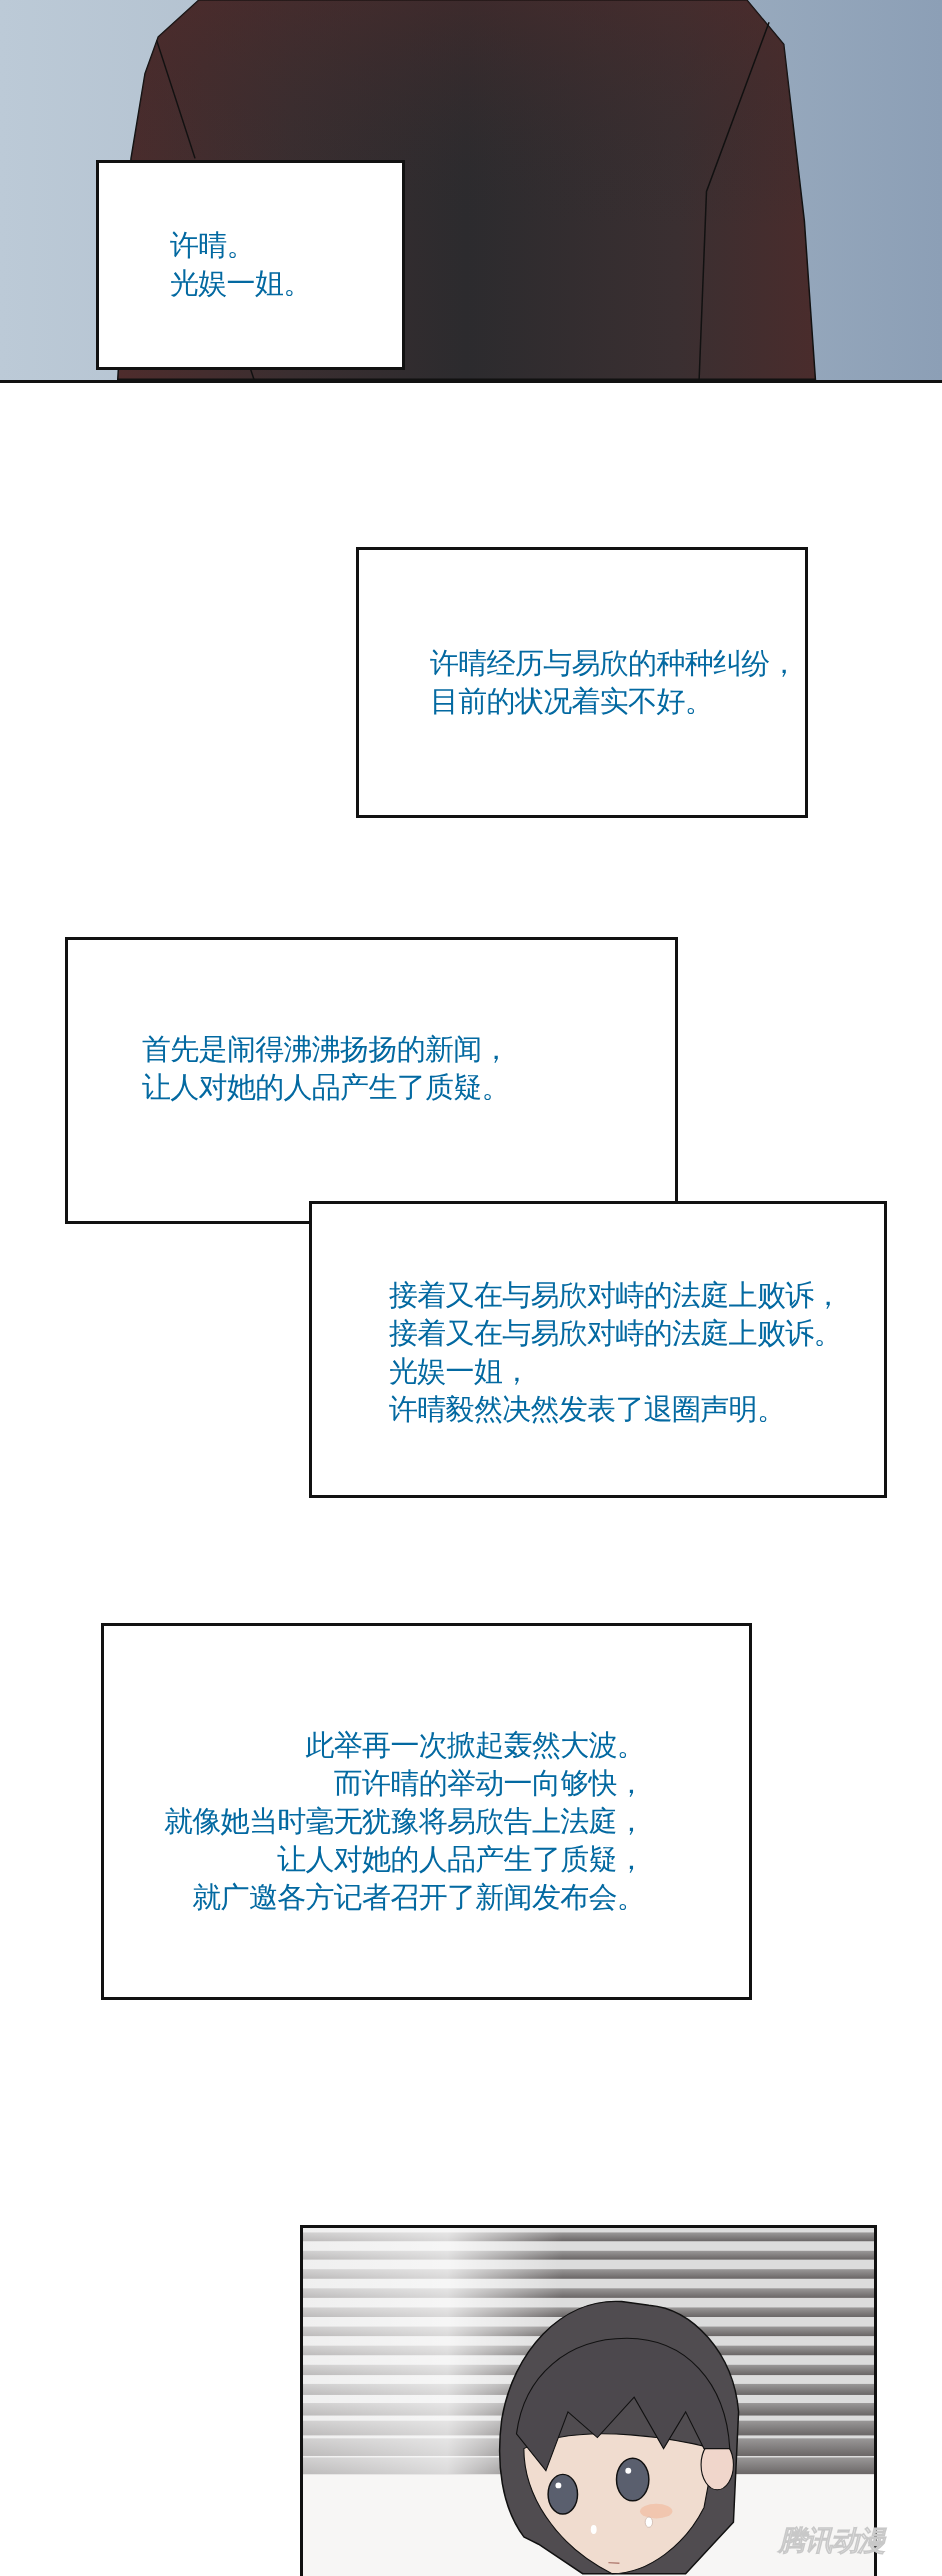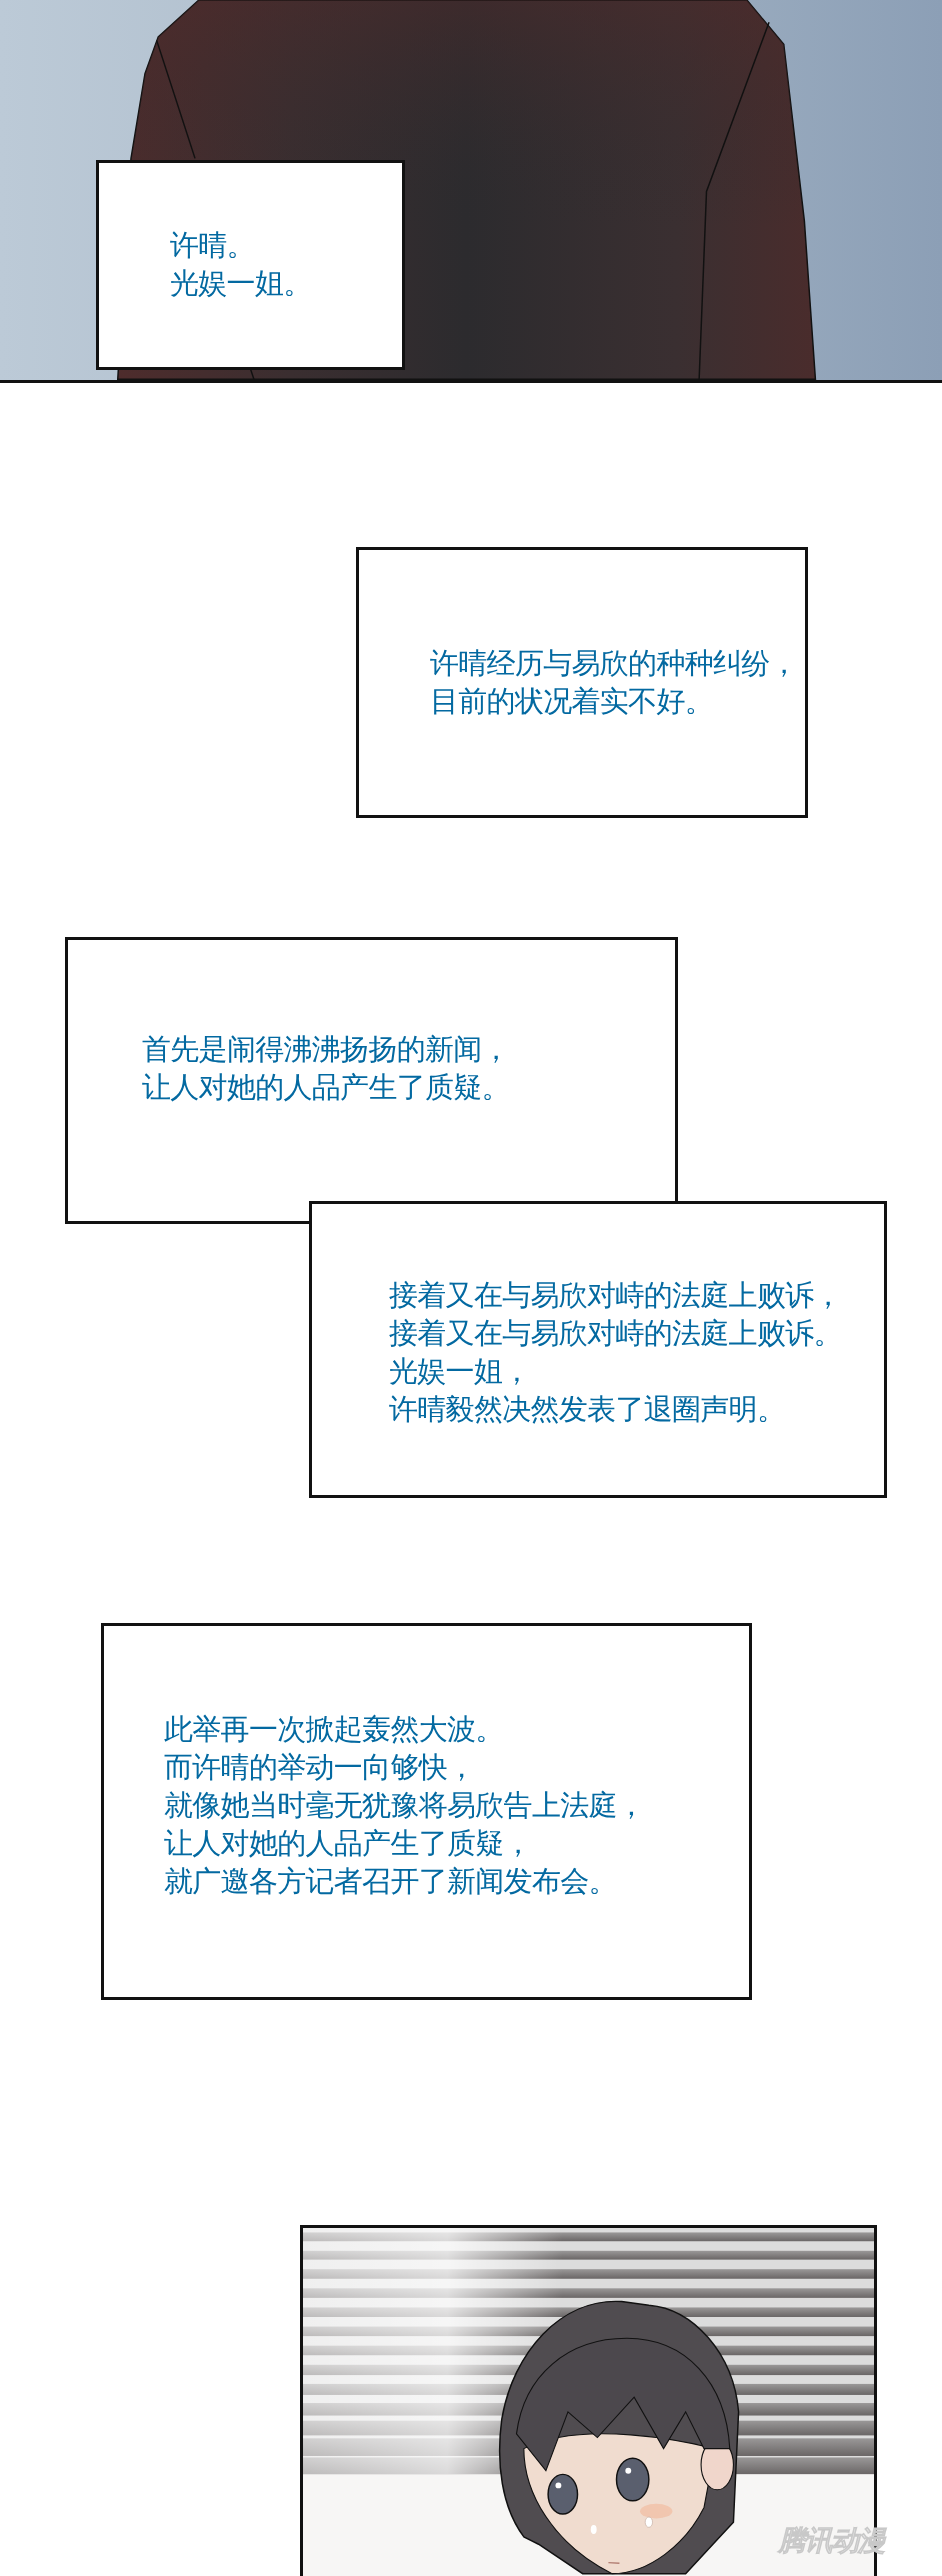--- a/index.html
+++ b/index.html
@@ -90,21 +90,21 @@
 <div class="caption" style="left:309px; top:1201px; width:578px; height:297px;">
   <div class="lines" style="left:77px; top:72px;">
     <div>接着又在与易欣对峙的法庭上败诉，</div>
     <div>接着又在与易欣对峙的法庭上败诉。</div>
     <div>光娱一姐，</div>
     <div>许晴毅然决然发表了退圈声明。</div>
   </div>
 </div>
 
 <div class="caption" style="left:101px; top:1623px; width:651px; height:377px;">
-  <div class="lines" style="left:60px; top:84px;">
+  <div class="lines" style="left:60px; top:100px;text-align:right;">
     <div>此举再一次掀起轰然大波。</div>
     <div>而许晴的举动一向够快，</div>
     <div>就像她当时毫无犹豫将易欣告上法庭，</div>
     <div>让人对她的人品产生了质疑，</div>
     <div>就广邀各方记者召开了新闻发布会。</div>
   </div>
 </div>
 
 <div id="panel-bottom" class="abs">
   <svg width="577" height="353" viewBox="0 0 784 480">

